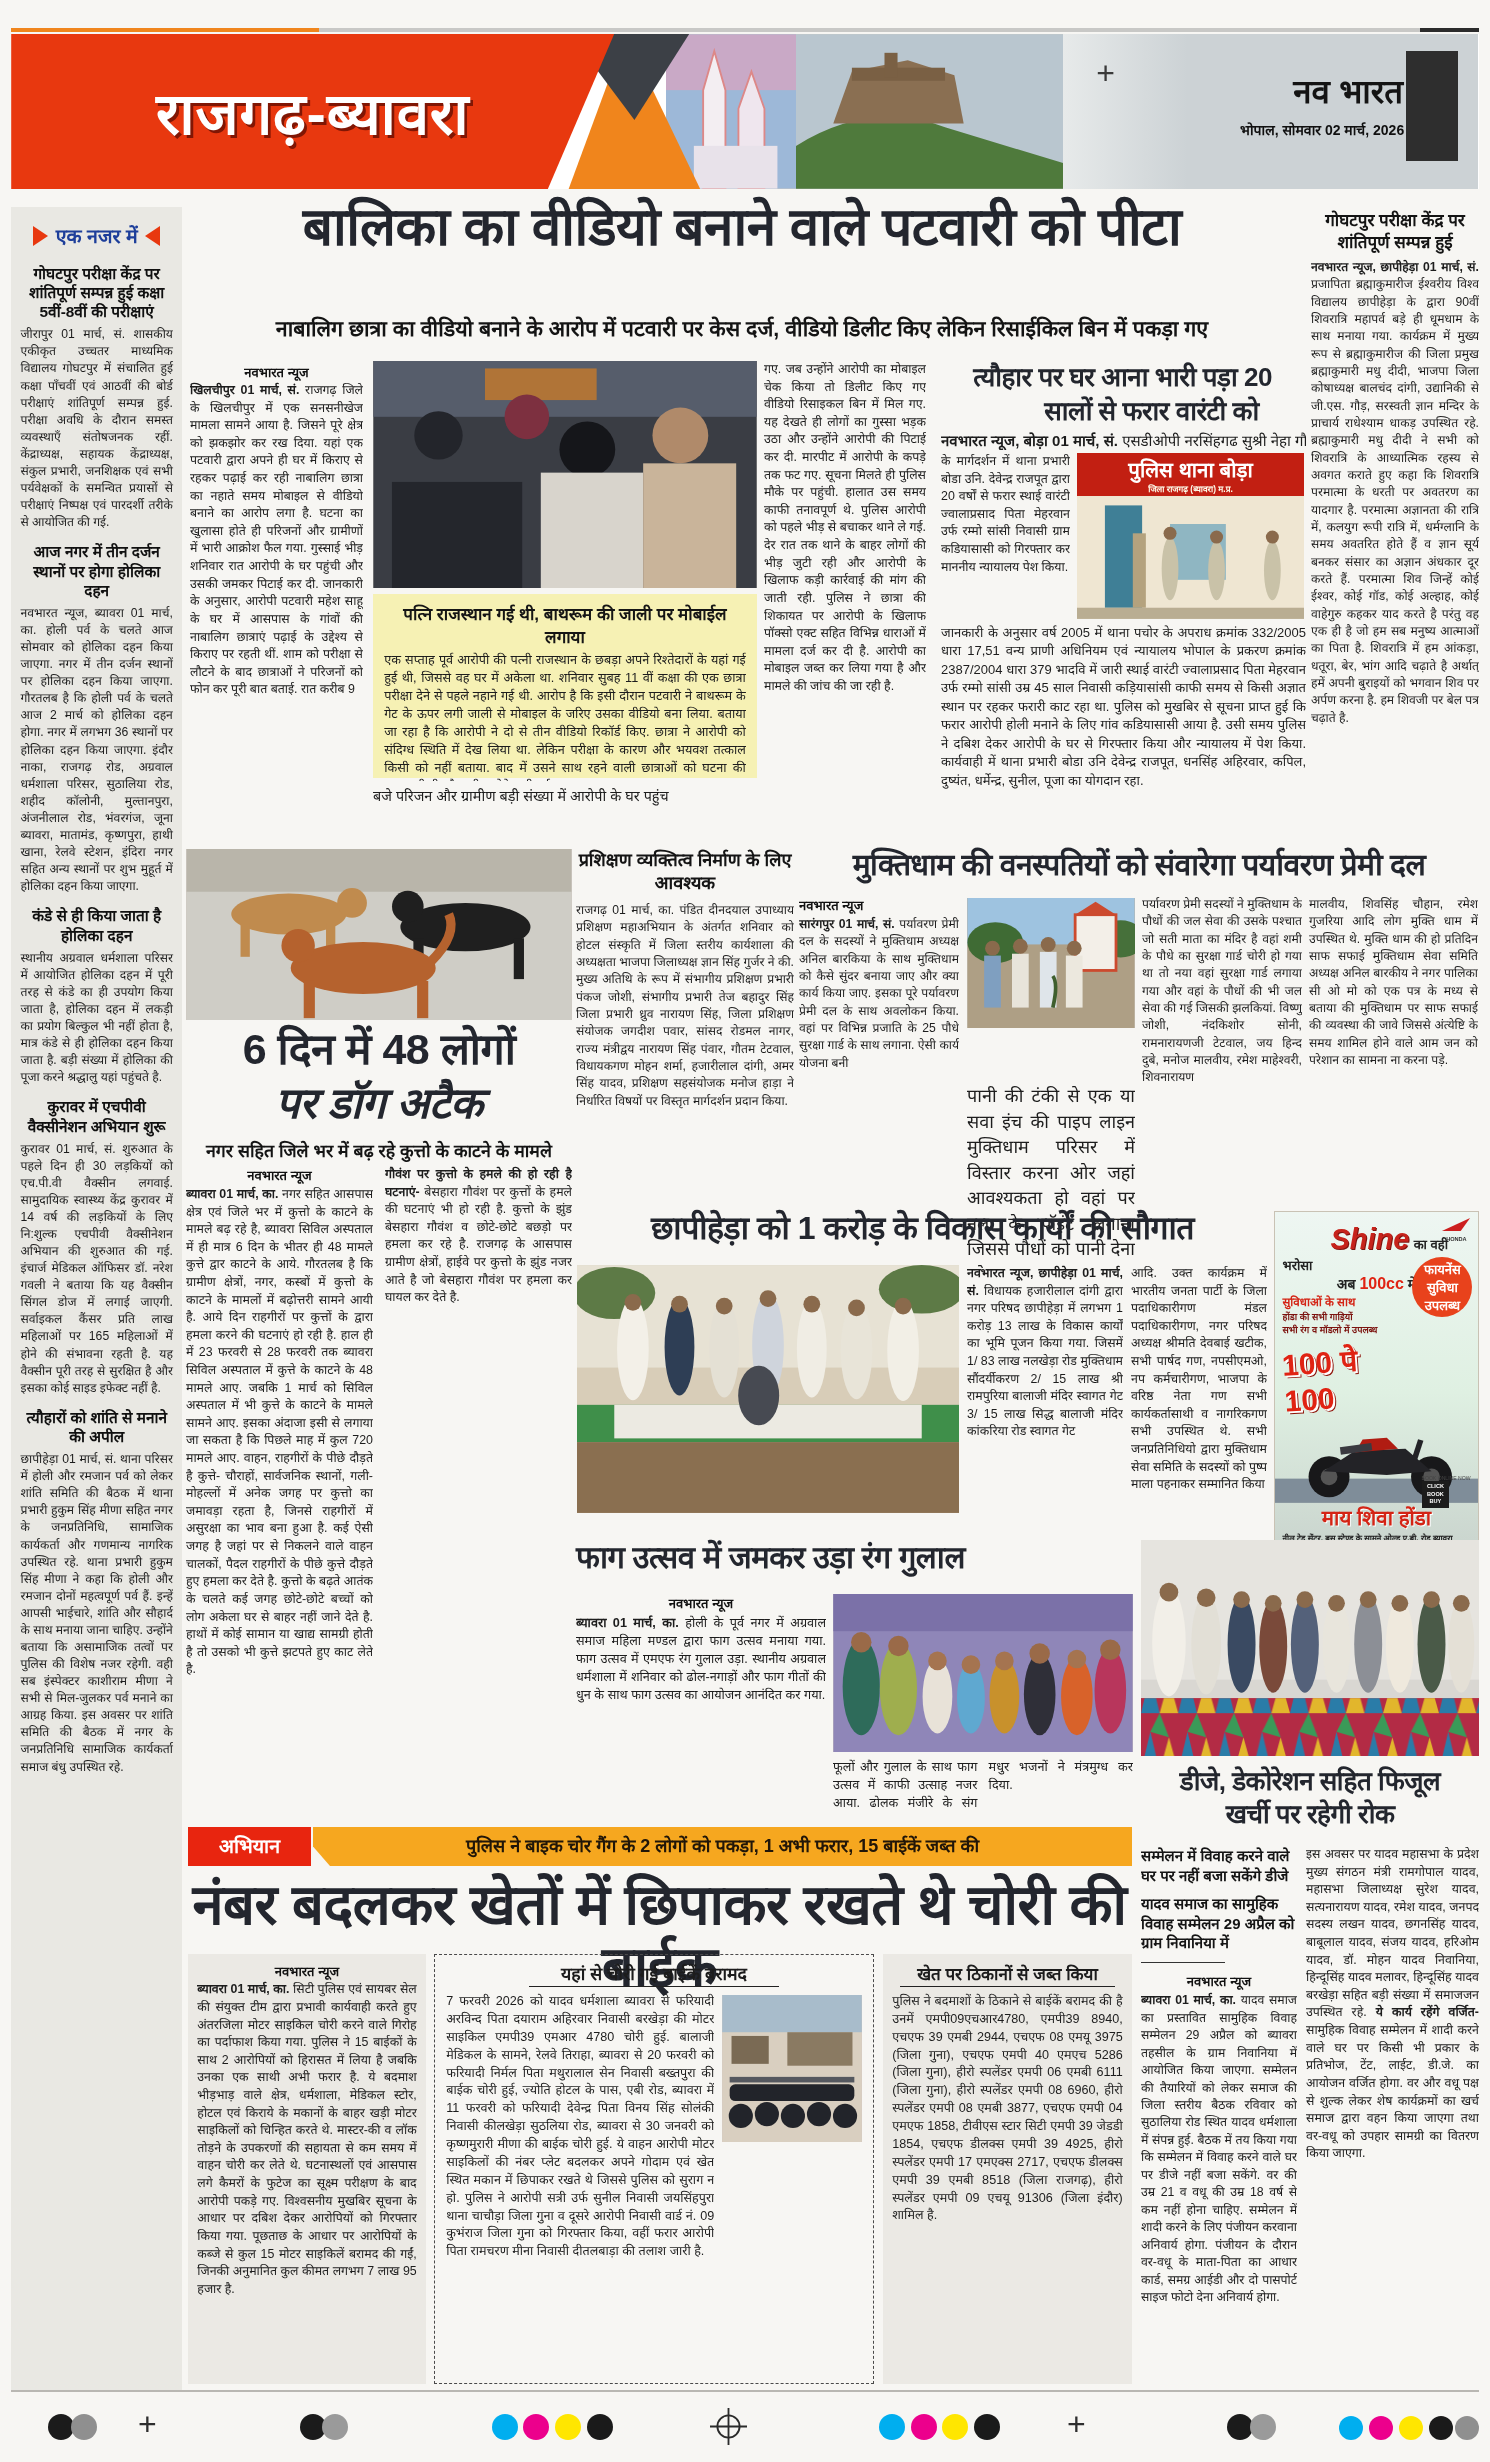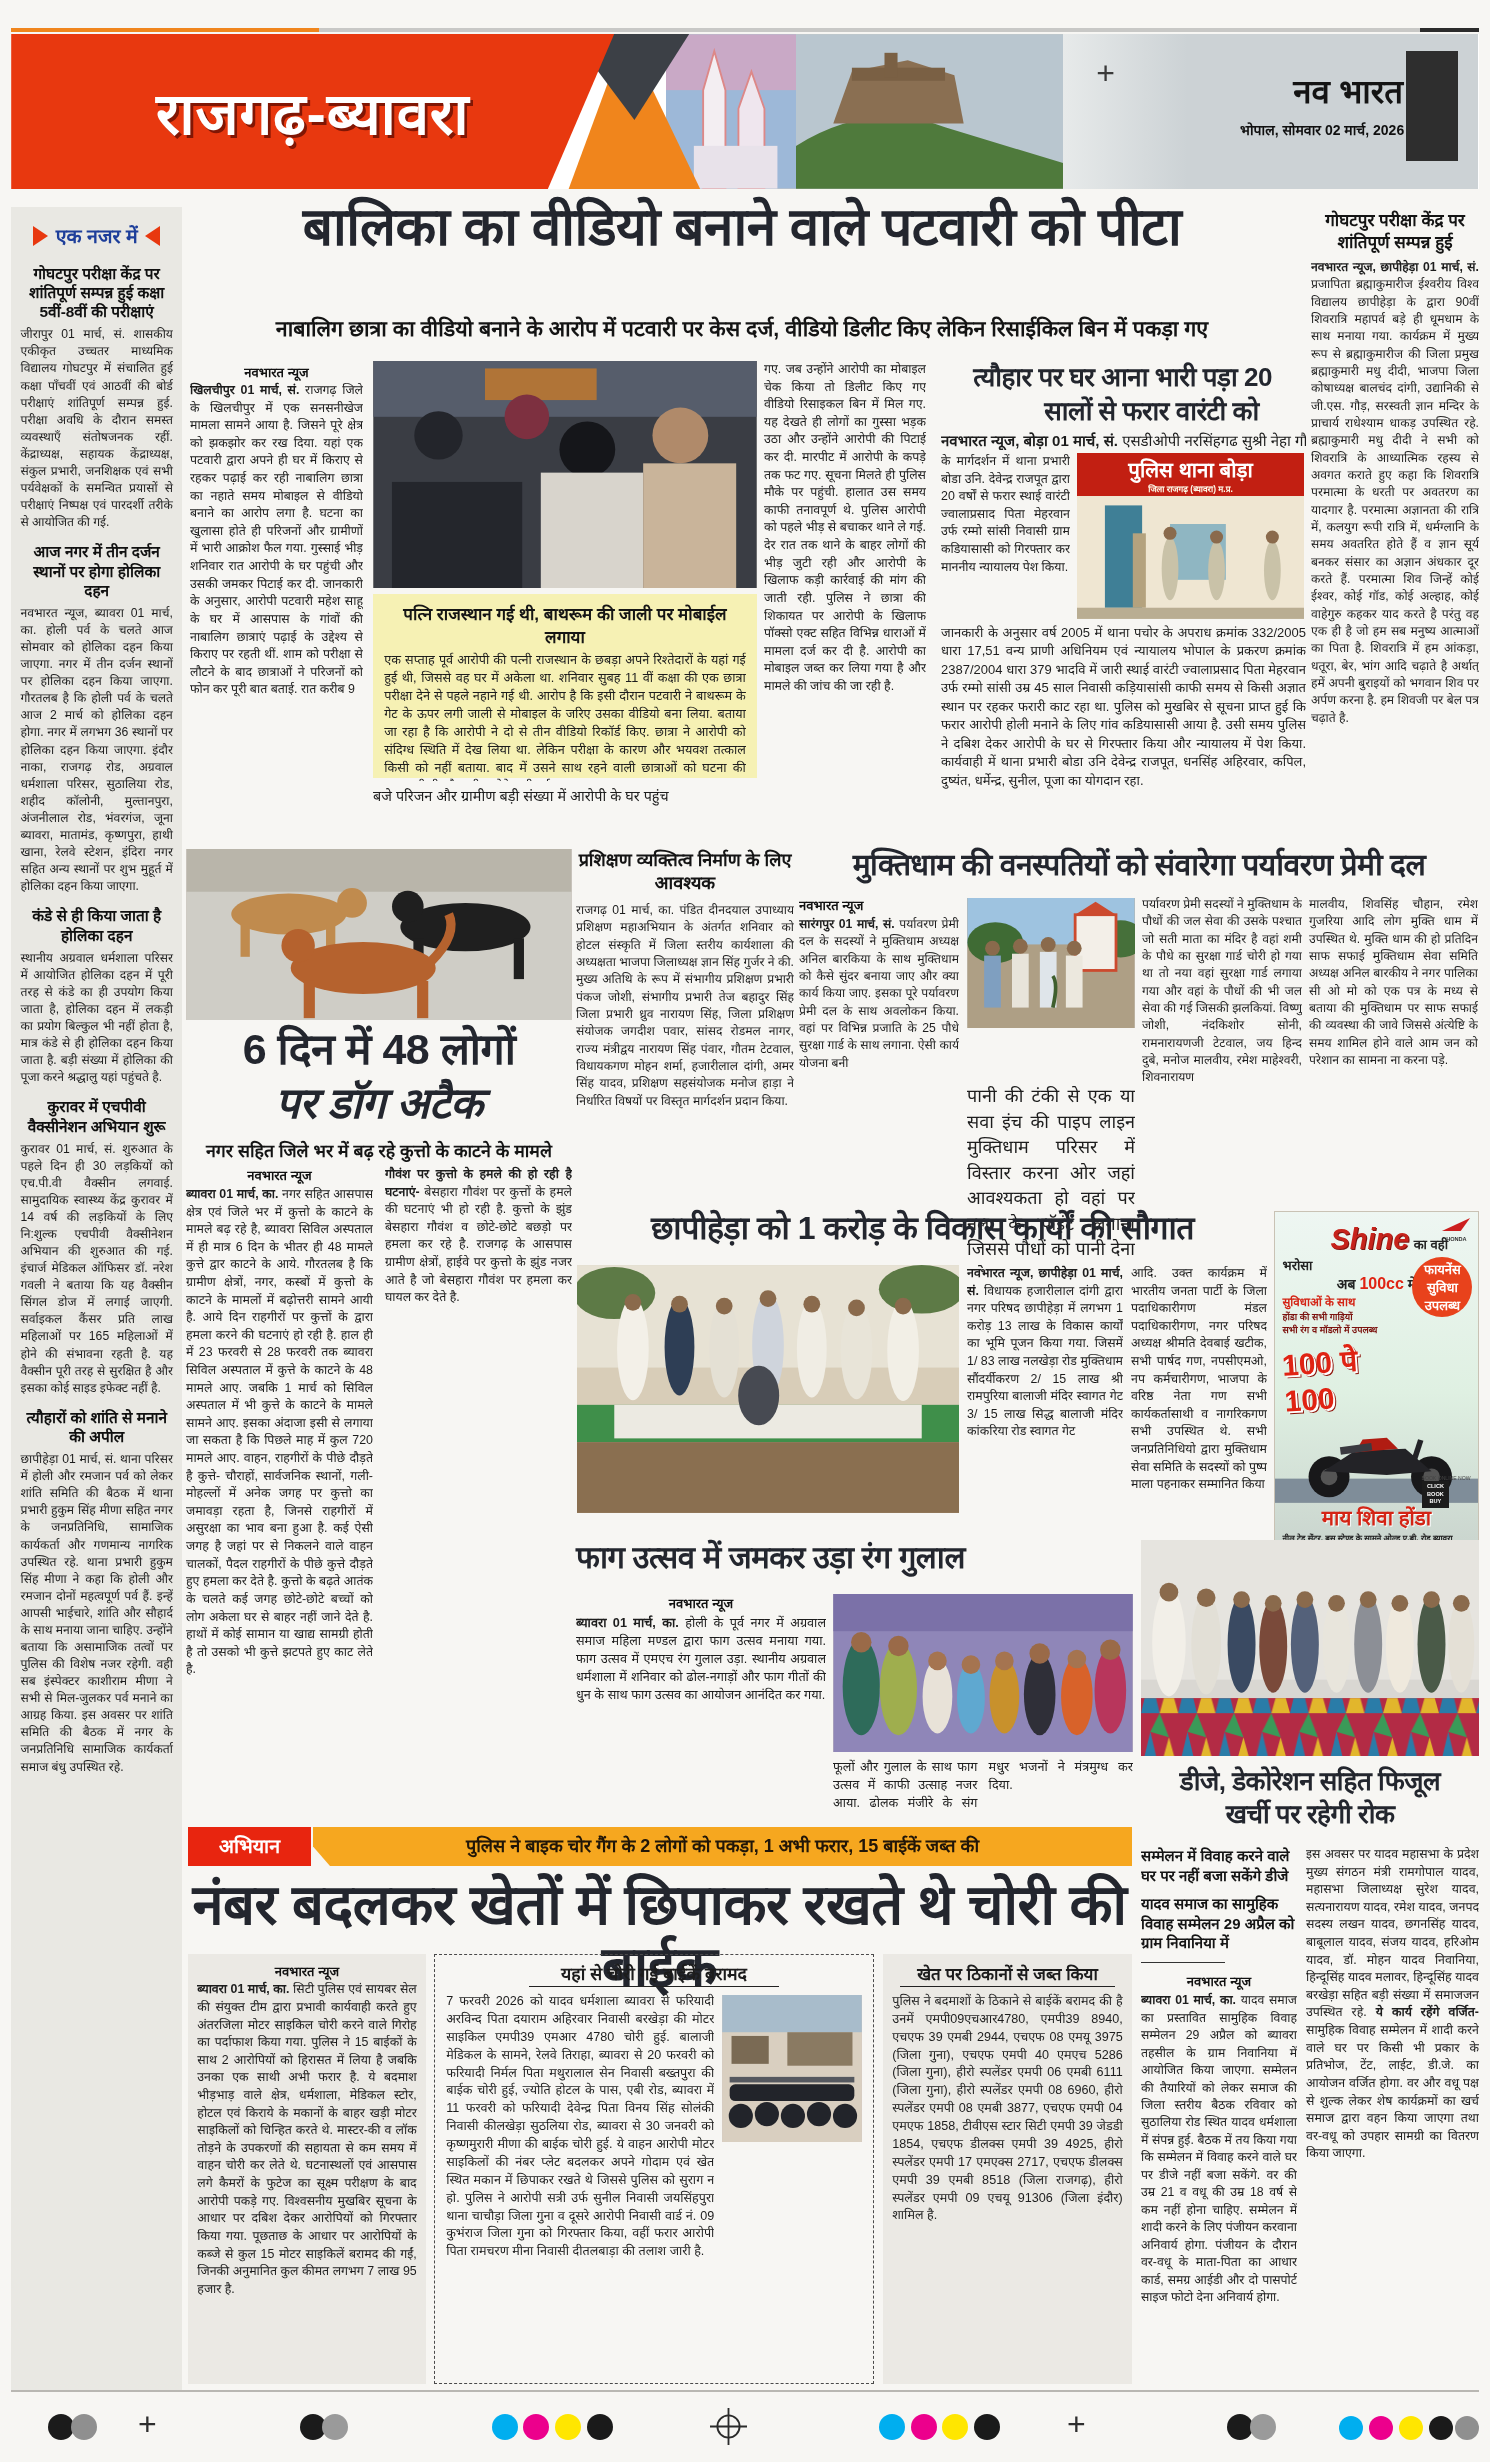--- a/index.html
+++ b/index.html
@@ -278,21 +278,21 @@
     <div style="font-size:5.1px;color:#444;">BOOK ONLINE NOW</div>
     <div style="width:24px;background:#1c1c1c;color:#fff;font-size:5.6px;font-weight:bold;padding:2.8px 1.9px;line-height:1.3;">CLICK BOOK BUY</div>
   </div>
   <div style="text-align:left;font-size:8.2px;font-weight:bold;color:#222;margin:1.9px 7.5px 1.9px;">नीलू ट्रेड सेंटर, बस स्टेण्ड के सामने ओल्ड ए.बी. रोड़ ब्यावरा</div>
   <div style="margin:0 5.6px;background:#e8421c;color:#fff;font-size:13.5px;font-weight:900;text-align:center;border:1.9px solid #fff;outline:0.9px solid #a8a298;">Mob. 7770855999, 8821039999</div>
 </div>
 
 <div class="abs hl" style="left:576px;top:1540px;width:557px;font-size:31px;line-height:1.15;text-align:left;">फाग उत्सव में जमकर उड़ा रंग गुलाल</div>
 <div class="abs" style="left:576px;top:1594px;width:250px;height:227px;overflow:hidden;">
   <div class="byline">नवभारत न्यूज</div>
-  <p class="body" style="margin:1.9px 0 0;font-size:12.7px;"><b class="dl">ब्यावरा 01 मार्च, का.</b> <span>होली के पूर्व नगर में अग्रवाल समाज महिला मण्डल द्वारा फाग उत्सव मनाया गया. फाग उत्सव में एमएच रंग गुलाल उड़ा. स्थानीय अग्रवाल धर्मशाला में शनिवार को ढोल-नगाड़ों और फाग गीतों की धुन के साथ फाग उत्सव का आयोजन आनंदित कर गया.</span></p>
+  <p class="body" style="margin:1.9px 0 0;font-size:12.7px;"><b class="dl">ब्यावरा 01 मार्च, का.</b> <span>होली के पूर्व नगर में अग्रवाल समाज महिला मण्डल द्वारा फाग उत्सव मनाया गया. फाग उत्सव में एमएफ रंग गुलाल उड़ा. स्थानीय अग्रवाल धर्मशाला में शनिवार को ढोल-नगाड़ों और फाग गीतों की धुन के साथ फाग उत्सव का आयोजन आनंदित कर गया.</span></p>
 </div>
 <div class="photo" style="left:833px;top:1594px;width:300px;height:158px;">
   <svg width="300" height="158" viewBox="0 0 322 170">
     <rect width="322" height="170" fill="#8f86b8"></rect>
     <rect width="322" height="40" fill="#7b71a8"></rect>
     <ellipse cx="30" cy="100" rx="20" ry="52" fill="#2e6b5a"></ellipse>
       <circle cx="30" cy="52" r="11" fill="#9a6a48"></circle>
     <ellipse cx="70" cy="102" rx="20" ry="50" fill="#9fae4e"></ellipse>
       <circle cx="70" cy="56" r="11" fill="#9a6a48"></circle>
     <ellipse cx="112" cy="110" rx="16" ry="40" fill="#e8e2d8"></ellipse>

